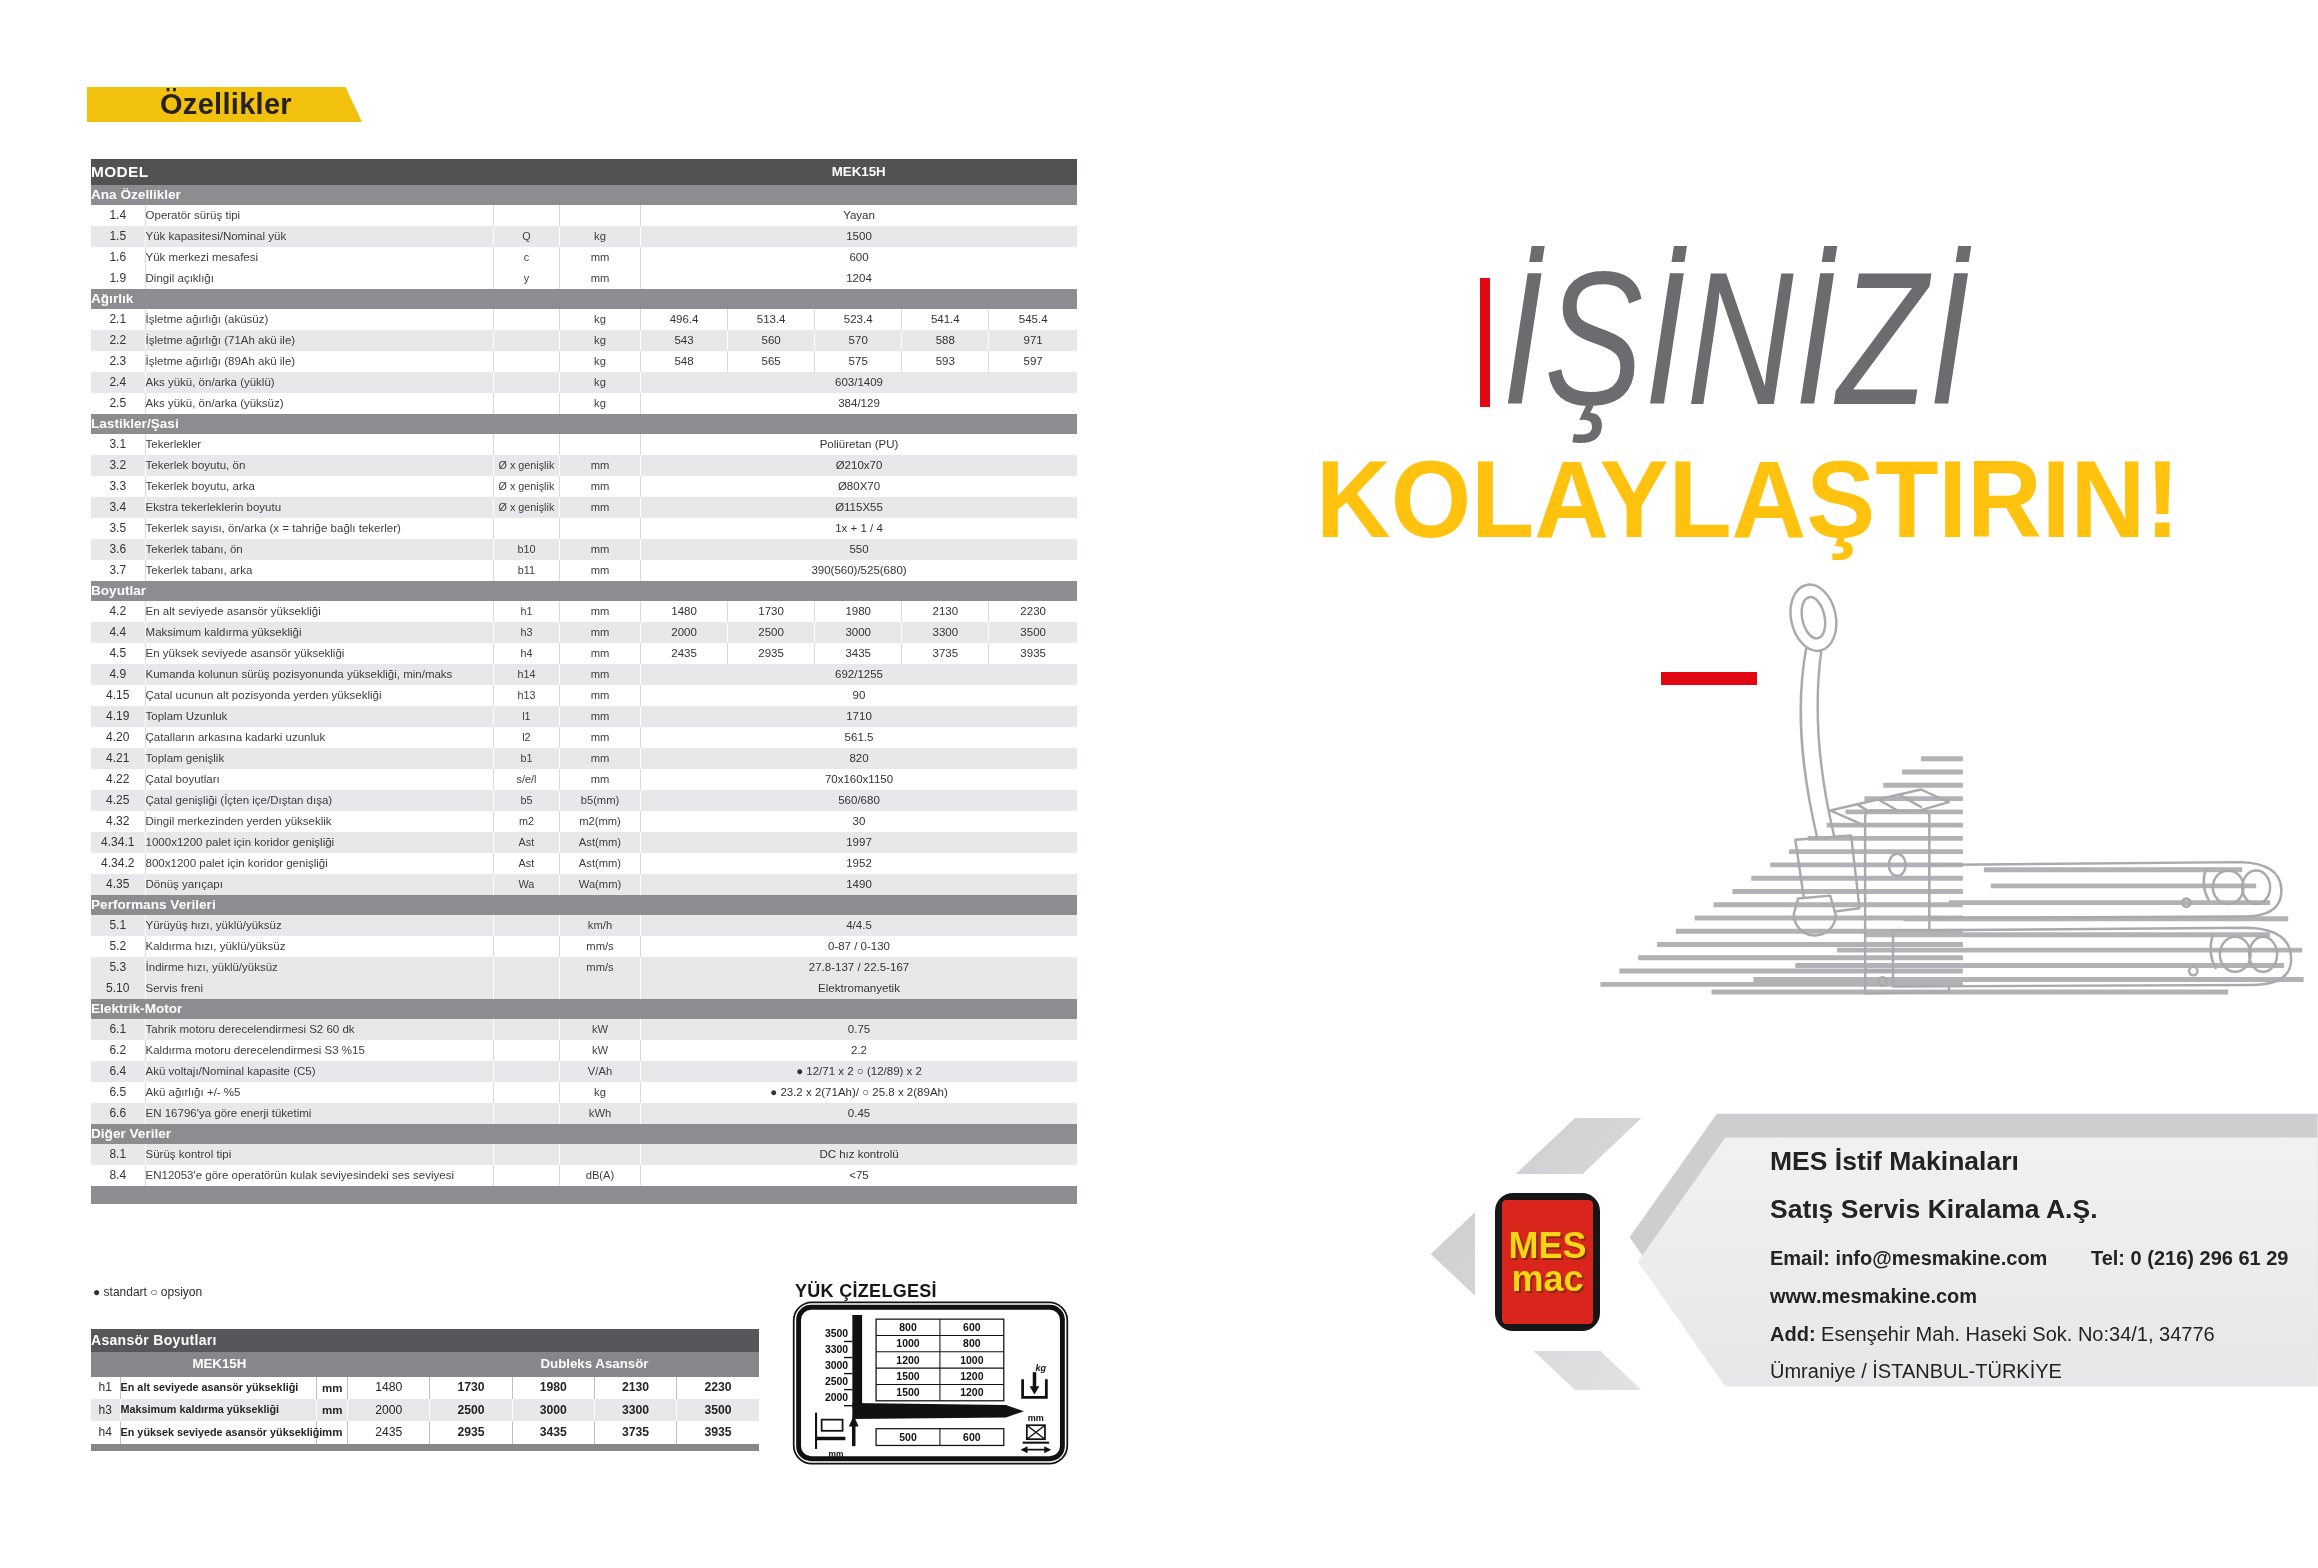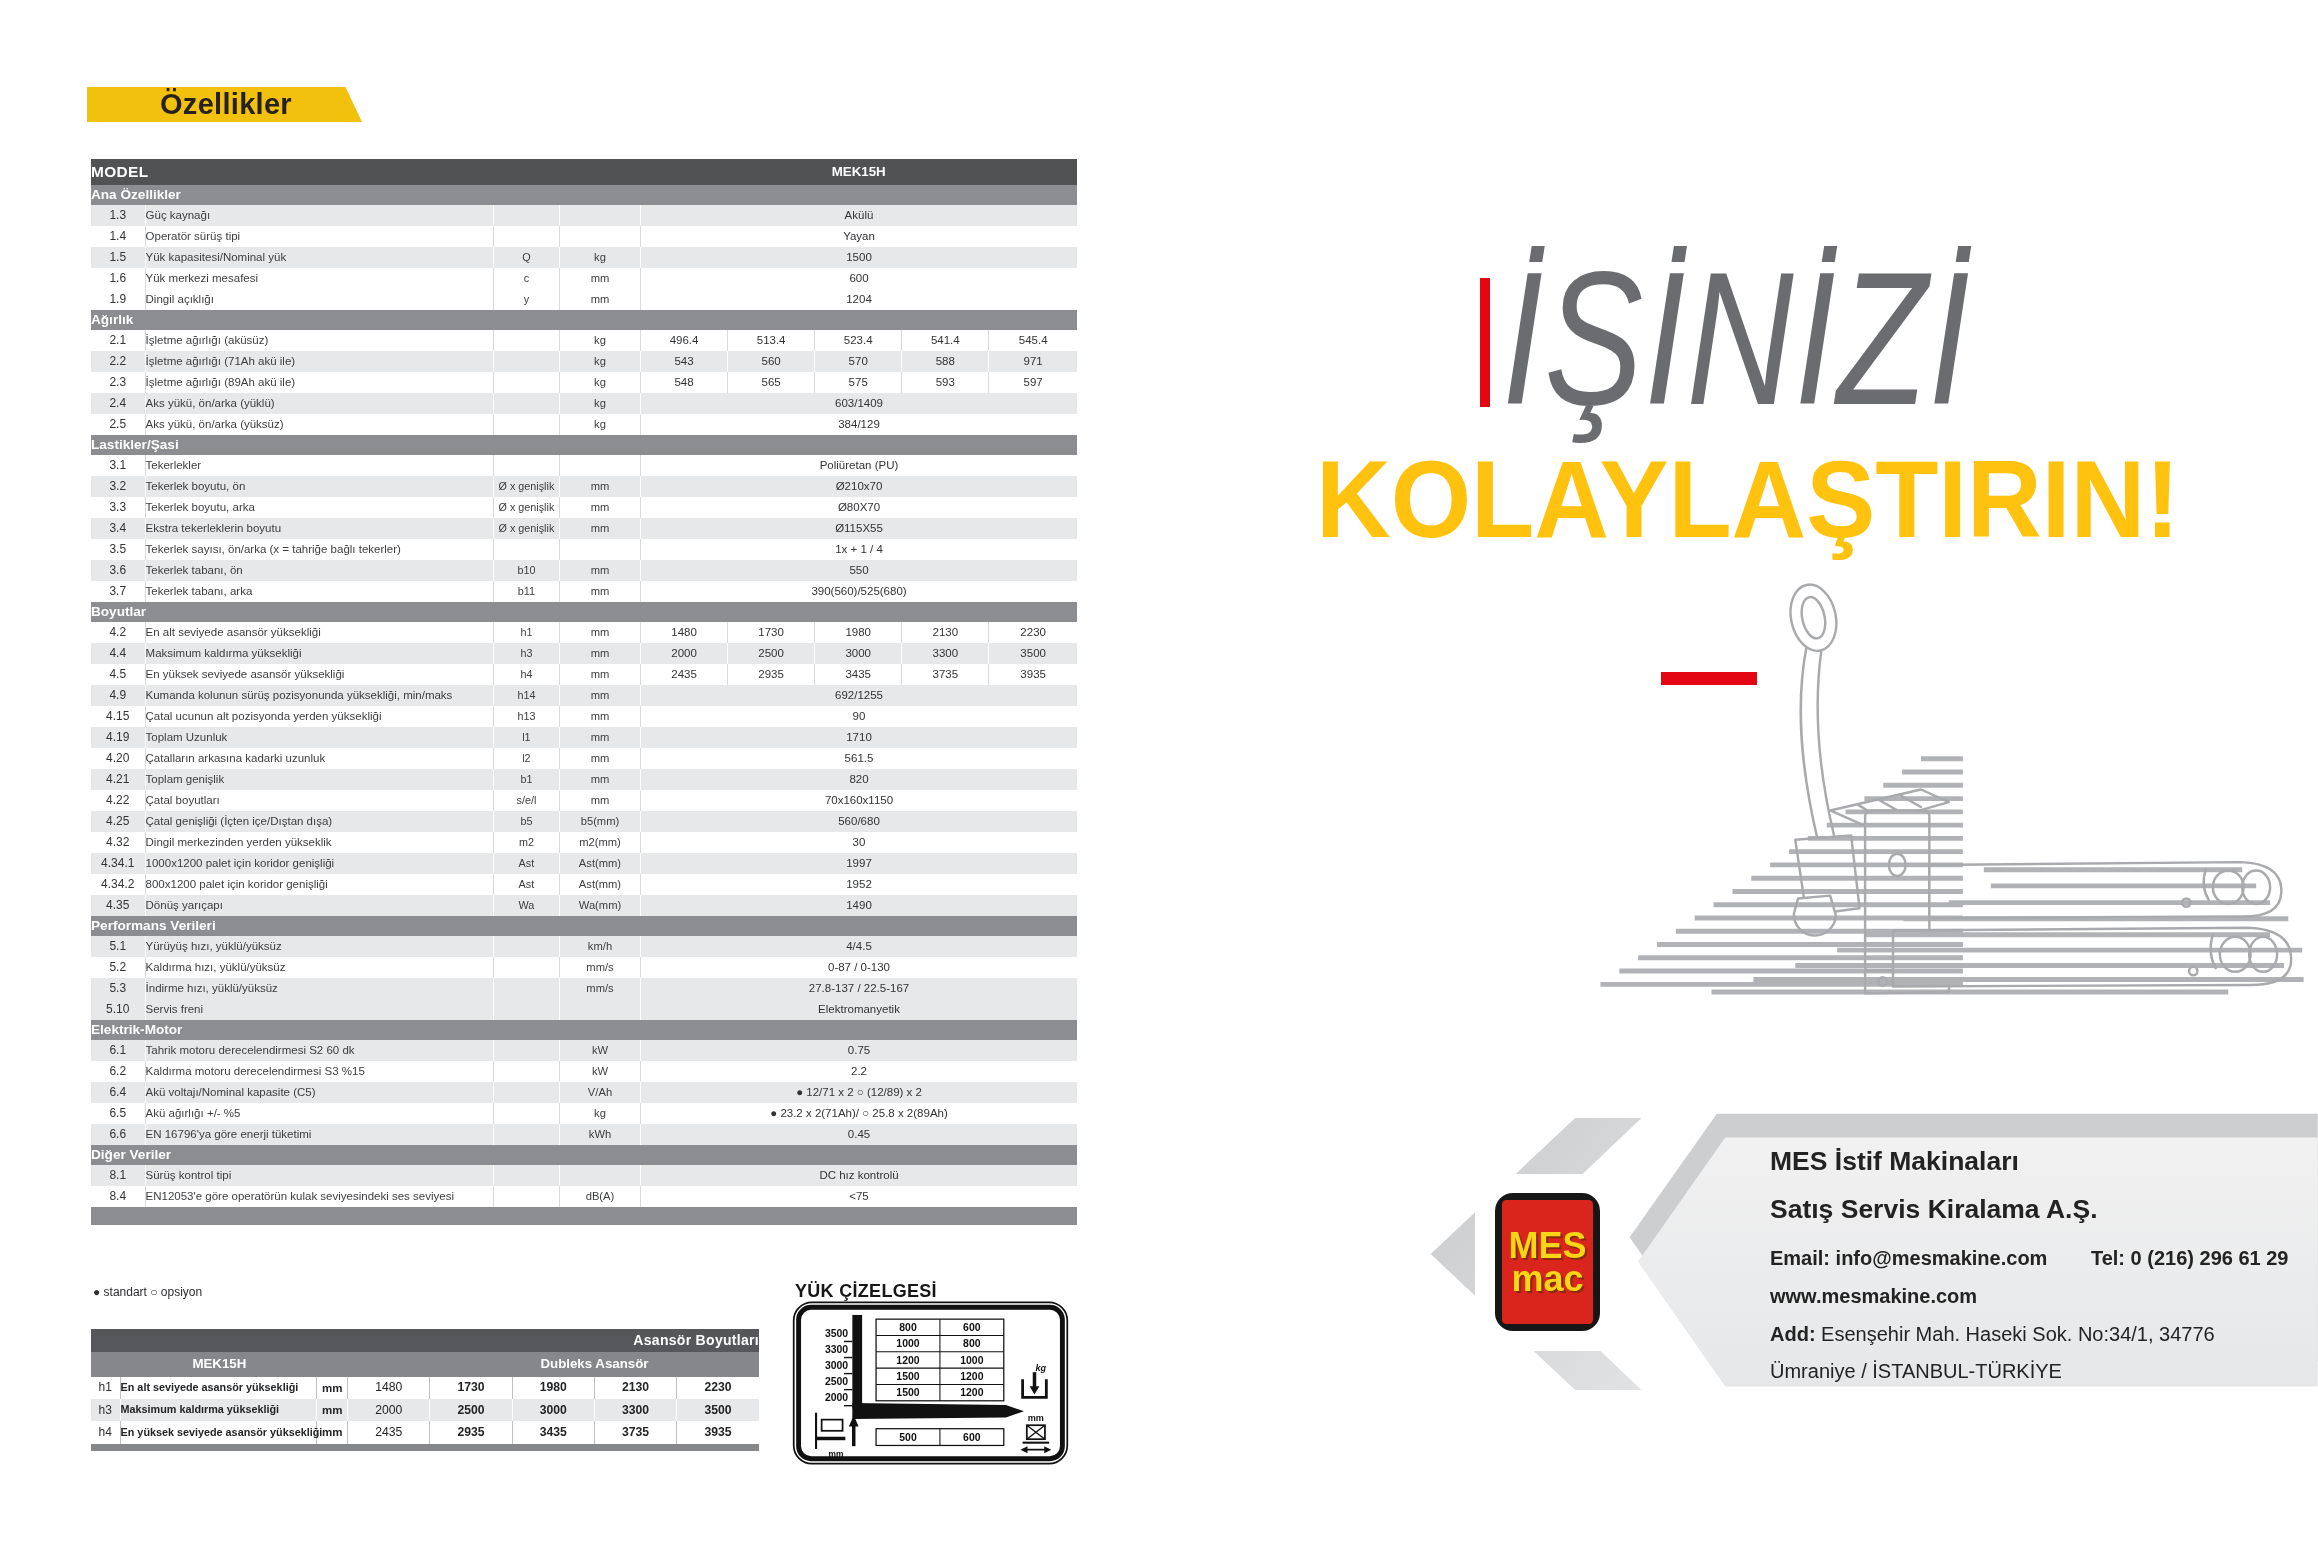--- a/index.html
+++ b/index.html
@@ -35,21 +35,21 @@
   tr.foot{height:18px;background:#8b8d90;}
 
   
   .note{position:absolute;left:93px;top:1285px;font-size:12px;color:#2d2e30;}
 
   
   #mast-wrap{position:absolute;left:91px;top:1329px;width:668px;}
   #mast-table{width:668px;}
   #mast-table td{padding:0;vertical-align:middle;line-height:1.05;}
   tr.mtitle{height:23px;background:#56575a;}
-  tr.mtitle td{color:#fff;font-weight:bold;font-size:14px;text-align:right;letter-spacing:0.3px;}
+  tr.mtitle td{color:#fff;font-weight:bold;font-size:14px;text-align:left;letter-spacing:0.3px;}
   tr.mhead{height:24.5px;background:#85878b;}
   tr.mhead td{color:#fff;font-weight:bold;font-size:13.3px;text-align:center;}
   tr.mr{height:22.4px;}
   tr.mr.g{background:#e7e8e9;}
   tr.mr.w{background:#fff;}
   tr.mr.w td{border-right:1px solid #bfc0c2;}
   tr.mr.g td{border-right:1px solid #fff;}
   tr.mr td:last-child{border-right:none;}
   td.mcode{font-size:12px;color:#2f3032;text-align:center;}
   td.mdesc{font-weight:bold;font-size:10.8px;color:#232426;padding-left:8.4px;white-space:nowrap;}
@@ -109,27 +109,20 @@
           <col style="width:88px">
       </colgroup>
       <tbody id="spec-body">
           <tr class="model">
             <td class="mlabel" colspan="2">MODEL</td>
             <td colspan="2"></td>
             <td class="mval" colspan="5">MEK15H</td>
           </tr>
           <tr class="sect">
             <td colspan="9">Ana Özellikler</td>
-          </tr>
-          <tr class="dr g">
-            <td class="no">1.3</td>
-            <td class="desc">Güç kaynağı</td>
-            <td class="sym"></td>
-            <td class="unit"></td>
-            <td class="val" colspan="5">Akülü</td>
           </tr>
           <tr class="dr w">
             <td class="no">1.4</td>
             <td class="desc">Operatör sürüş tipi</td>
             <td class="sym"></td>
             <td class="unit"></td>
             <td class="val" colspan="5">Yayan</td>
           </tr>
           <tr class="dr g">
             <td class="no">1.5</td>

